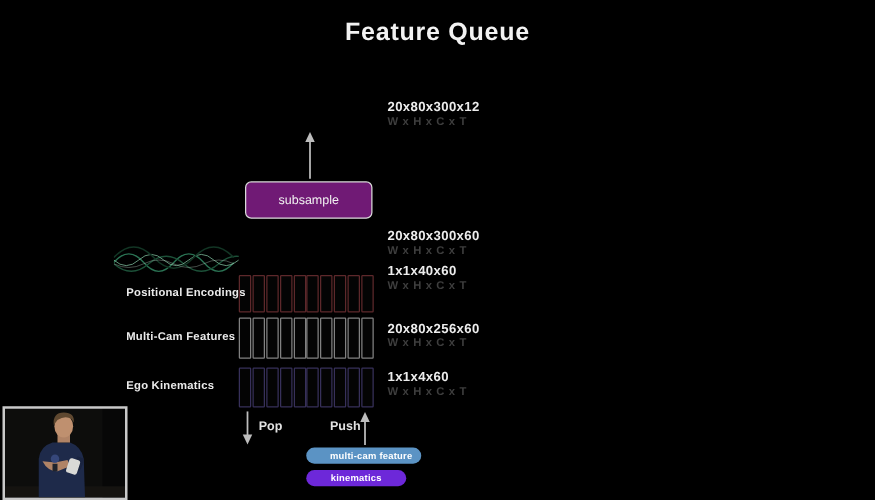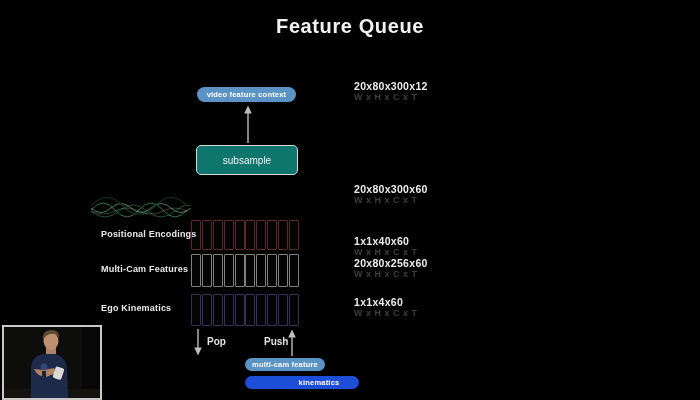--- a/index.html
+++ b/index.html
@@ -8,29 +8,29 @@
   .title{position:absolute;left:0;top:15px;width:700px;text-align:center;
          font-size:20px;font-weight:700;letter-spacing:.6px;color:#f2f2f2;}
   
   .chip{position:absolute;border-radius:8px;display:flex;align-items:center;justify-content:center;
         font-size:7.5px;font-weight:700;color:#fff;letter-spacing:.2px;}
   .chip-out{left:197px;top:87px;width:99px;height:15px;}
   .chip-in1{left:245px;top:358px;width:80px;height:13px;border-radius:7px;}
   .chip-in2{left:245px;top:376px;width:80px;height:13px;border-radius:7px;}
   
   .obox{position:absolute;left:196px;width:100px;height:28px;border:1.3px solid #d9d9d9;border-radius:5px;
-        background:#0f766e;display:flex;align-items:center;justify-content:center;font-size:10px;color:#f0f0f0;}
+        background:#701a75;display:flex;align-items:center;justify-content:center;font-size:10px;color:#f0f0f0;}
   .obox.subsample{top:145px;}
   .obox.concat{top:183px;}
   
-  .dims{position:absolute;left:310px;line-height:11px;margin-left:44px;}
+  .dims{position:absolute;left:310px;line-height:11px;}
   .dims .d1{font-size:10.5px;font-weight:700;color:#ededed;letter-spacing:.3px;}
   .dims .d2{font-size:9px;font-weight:700;color:#3e3e3e;letter-spacing:.5px;}
   .dims-out{top:81px;} .dims-concat{top:184px;}
-  .dims-r0{top:236px;} .dims-r1{top:258px;} .dims-r2{top:297px;}
+  .dims-r0{top:212px;} .dims-r1{top:258px;} .dims-r2{top:297px;}
   
   .qrow{position:absolute;left:191px;width:108px;display:flex;justify-content:space-between;}
   .qrow-0{top:220px;height:28px;}
   .qrow-1{top:254px;height:31px;}
   .qrow-2{top:294px;height:30px;}
   .qcell{width:8px;height:100%;border:1px solid;border-radius:1px;background:rgba(255,255,255,0.015);}
   .rowlabel{position:absolute;left:101px;font-size:9px;font-weight:700;color:#eaeaea;letter-spacing:.2px;}
   .rl-0{top:229px;} .rl-1{top:264px;} .rl-2{top:303px;}
   
   .arrowsvg{position:absolute;}
@@ -45,23 +45,20 @@
   .livebadge{position:absolute;left:668px;top:376px;border:1.3px solid #efefef;color:#efefef;
              font-size:8px;font-weight:700;padding:1px 3px;letter-spacing:.5px;line-height:9px;}
 </style>
 </head>
 <body>
 
 <div class="stage">
 
   <div class="title">Feature Queue</div>
 
-  <div class="chip chip-out" style="background: rgb(91, 147, 196);">
-    <span>video feature context</span>
-  </div>
   <div class="dims dims-out">
     <div class="d1">20x80x300x12</div>
     <div class="d2">W x H x C x T</div>
   </div>
 
   <svg class="arrowsvg" style="left:242px;top:104px" width="12" height="40">
     <line x1="6" y1="9" x2="6" y2="39" stroke="#bdbdbd" stroke-width="1.4"></line>
     <polygon points="2.2,9.5 9.8,9.5 6,1.5" fill="#bdbdbd"></polygon>
   </svg>
 
@@ -139,24 +136,24 @@
     <line x1="6" y1="0" x2="6" y2="19" stroke="#bdbdbd" stroke-width="1.4"></line>
     <polygon points="2.2,18.5 9.8,18.5 6,26.5" fill="#bdbdbd"></polygon>
   </svg>
   <div class="poplabel">Pop</div>
   <div class="pushlabel">Push</div>
   <svg class="arrowsvg" style="left:286px;top:329px" width="12" height="28">
     <line x1="6" y1="8" x2="6" y2="27" stroke="#bdbdbd" stroke-width="1.4"></line>
     <polygon points="2.2,8.5 9.8,8.5 6,0.5" fill="#bdbdbd"></polygon>
   </svg>
 
-  <div class="chip chip-in1" style="background: rgb(91, 147, 196);">
+  <div class="chip chip-in1" style="background: rgb(91, 147, 196); padding-left: 12px;">
     <span>multi-cam feature</span>
   </div>
-  <div class="chip chip-in2" style="background: #1d4ed8; padding-left: 34px;">
+  <div class="chip chip-in2" style="background: #6d28d9;">
     <span>kinematics</span>
   </div>
 
   <div class="webcam">
     <svg width="96" height="71" viewBox="0 0 96 71">
       <rect x="0" y="0" width="96" height="71" fill="#0d0d0c"></rect>
       <rect x="78" y="0" width="18" height="71" fill="#070707"></rect>
       <rect x="0" y="62" width="96" height="9" fill="#151310"></rect>
 
       <path d="M27,71 L27,40 Q28,30 38,27 L52,27 Q61,30 63,40 L64,71 Z" fill="#1e2a4a"></path>

